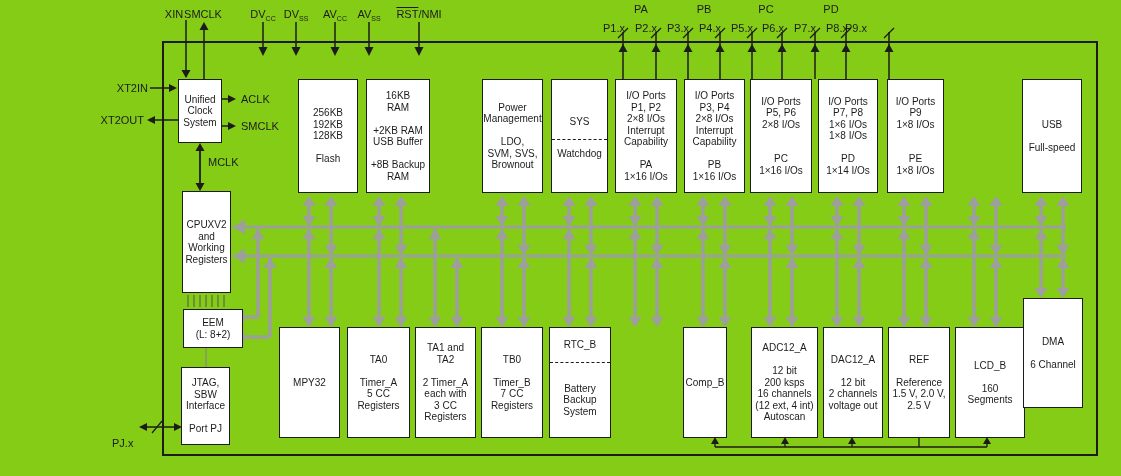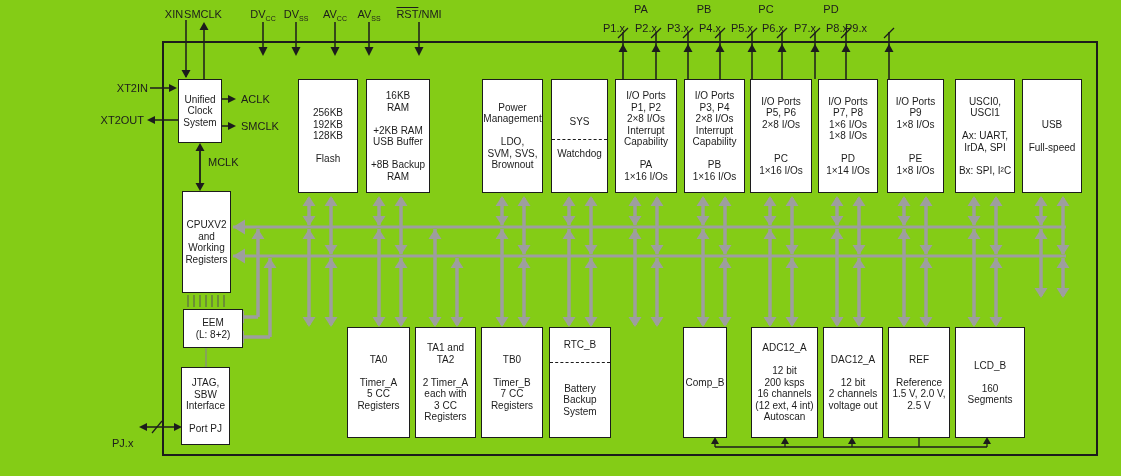--- a/index.html
+++ b/index.html
@@ -342,43 +342,37 @@
 
 PD
 1×14 I/Os</div>
   <div class="block" style="left:887px;top:79px;width:57px;height:114px">I/O Ports
 P9
 1×8 I/Os
 
 
 PE
 1×8 I/Os</div>
-  <div class="block" style="left:955px;top:79px;width:60px;height:114px">USCI0,
-USCI1
-
-Ax: UART,
-IrDA, SPI
-
-Bx: SPI, I²C</div>
   <div class="block" style="left:1022px;top:79px;width:60px;height:114px">USB
 
 Full-speed</div>
 
   <div class="block" style="left:182px;top:191px;width:49px;height:102px">CPUXV2
 and
 Working
 Registers</div>
   <div class="block" style="left:183px;top:309px;width:60px;height:39px">EEM
 (L: 8+2)</div>
   <div class="block" style="left:181px;top:367px;width:49px;height:78px">JTAG,
 SBW
 Interface
 
 Port PJ</div>
 
+  <div class="block" style="left:279px;top:327px;width:61px;height:111px">MPY32</div>
   <div class="block" style="left:347px;top:327px;width:63px;height:111px">TA0
 
 Timer_A
 5 CC
 Registers</div>
   <div class="block" style="left:415px;top:327px;width:61px;height:111px">TA1 and
 TA2
 
 2 Timer_A
 each with
@@ -410,14 +404,17 @@
 voltage out</div>
   <div class="block" style="left:888px;top:327px;width:62px;height:111px">REF
 
 Reference
 1.5 V, 2.0 V,
 2.5 V</div>
   <div class="block" style="left:955px;top:327px;width:70px;height:111px">LCD_B
 
 160
 Segments</div>
+  <div class="block" style="left:1023px;top:298px;width:60px;height:110px">DMA
+
+6 Channel</div>
 
 </div>
 
 </body></html>

